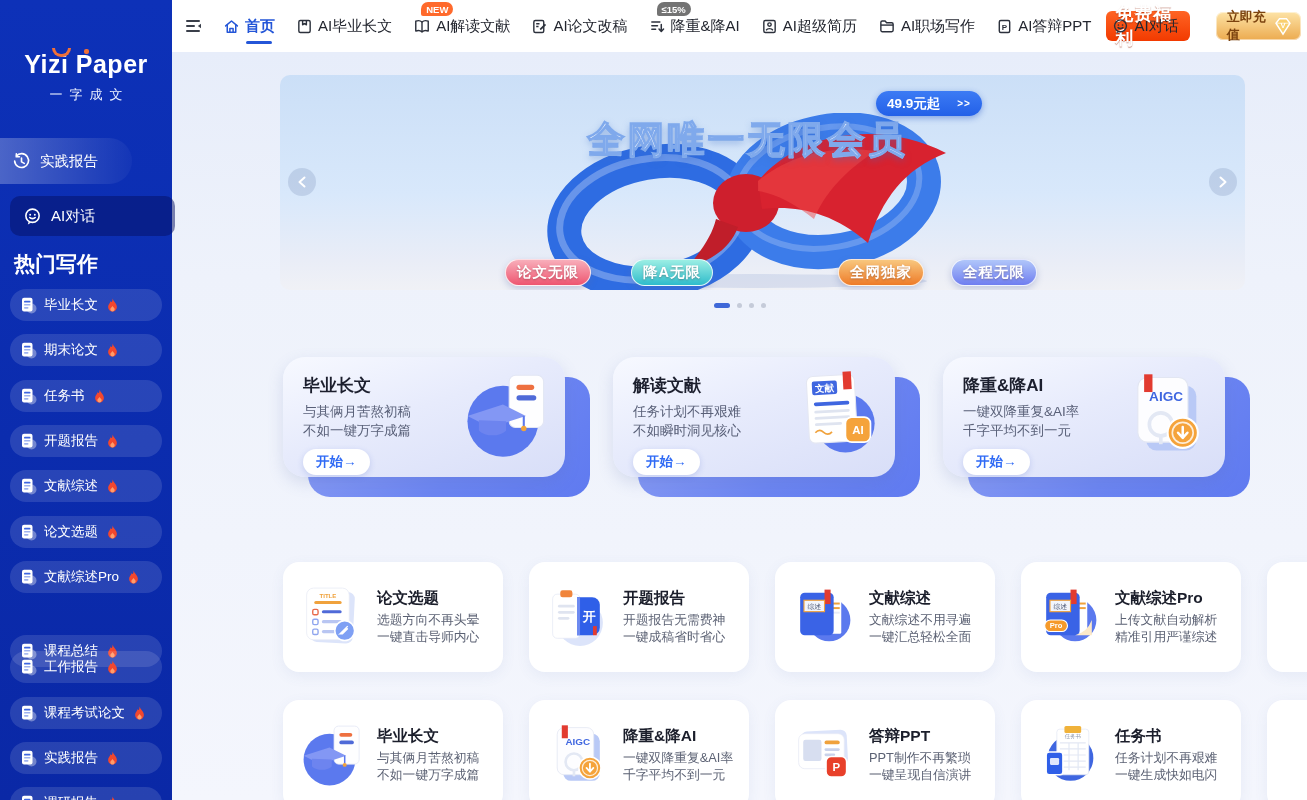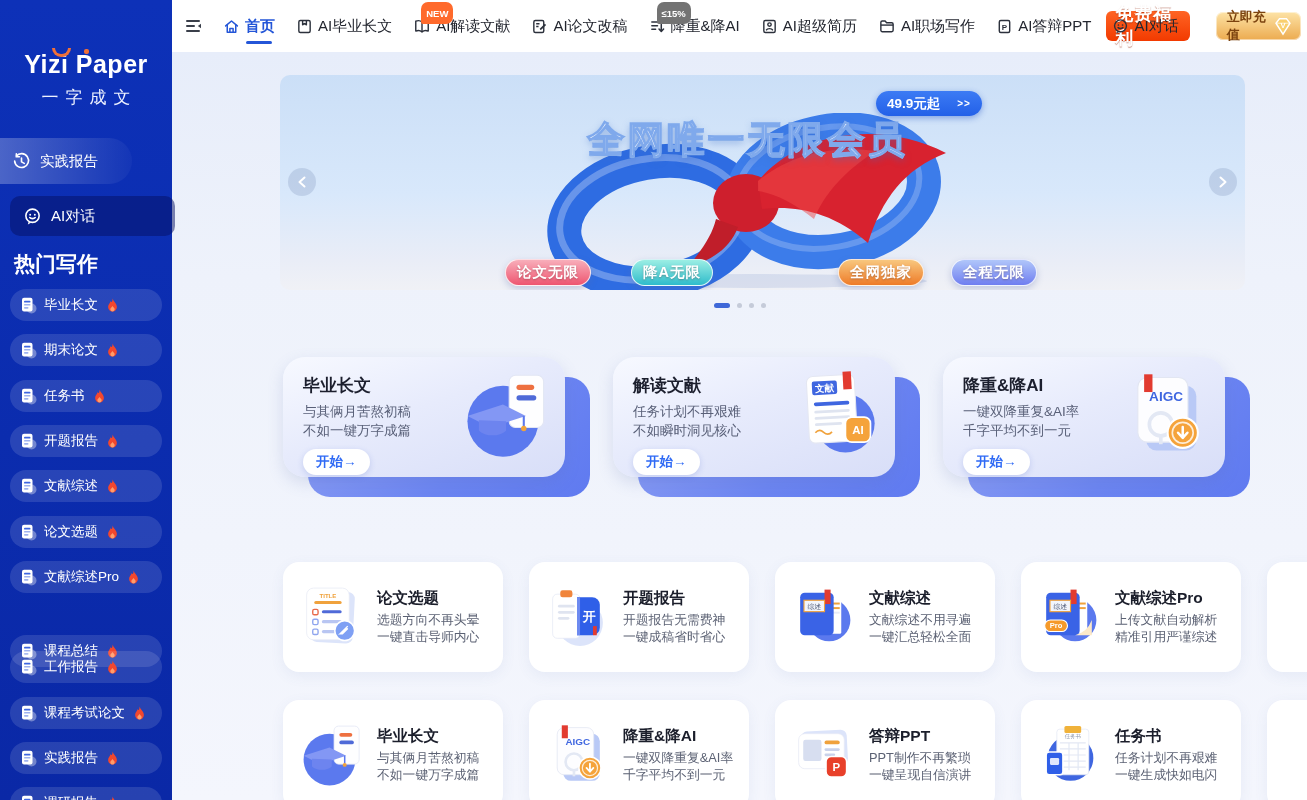--- a/index.html
+++ b/index.html
@@ -7,21 +7,21 @@
        font-family:"Liberation Sans","DejaVu Sans",sans-serif;-webkit-font-smoothing:antialiased;}
   svg{display:block;}
 
   
   .sidebar{position:absolute;left:0;top:0;width:172px;height:800px;z-index:6;
            background:linear-gradient(180deg,#0d31b8 0%,#0b2cae 55%,#0a28a6 100%);color:#fff;}
   .logo{position:relative;margin-top:50px;text-align:center;font-size:25px;font-weight:bold;letter-spacing:.5px;}
   .logo .smile{position:absolute;left:52px;top:-2px;width:13px;height:6px;border:3px solid #f07038;border-top:none;
                border-radius:0 0 12px 12px;}
   .logo .dot{position:absolute;left:84px;top:-1px;width:5px;height:5px;border-radius:2px;background:#f07038;}
-  .slogan{margin-top:7px;text-align:center;font-size:17px;letter-spacing:7px;padding-left:7px;color:#eef2ff;}
+  .slogan{margin-top:7px;text-align:center;font-size:13px;letter-spacing:7px;padding-left:7px;color:#eef2ff;}
   .history-pill{position:absolute;left:0;top:138px;width:120px;height:46px;border-radius:0 24px 24px 0;
                 background:linear-gradient(90deg,rgba(255,255,255,.26),rgba(255,255,255,.03));
                 display:flex;align-items:center;gap:9px;padding-left:12px;cursor:pointer;}
   .history-pill .txt{font-size:14.5px;line-height:1.15;width:62px;}
   .aichat-pill{position:absolute;left:10px;top:196px;width:152px;height:40px;border-radius:10px;
                background:rgba(4,16,100,.5);display:flex;align-items:center;gap:9px;padding-left:13px;
                font-size:15px;cursor:pointer;}
   .hot-title{position:absolute;left:14px;top:250px;font-size:21px;font-weight:bold;}
   .side-item{position:absolute;left:10px;width:152px;height:32px;border-radius:16px;box-sizing:border-box;
              background:rgba(255,255,255,.12);display:flex;align-items:center;gap:7px;padding:0 9px;
@@ -30,21 +30,21 @@
 
   
   .topnav{position:absolute;left:172px;top:0;width:1135px;height:52px;background:#fff;z-index:5;
           display:flex;align-items:center;gap:21px;padding-left:14px;box-sizing:border-box;}
   .burger{flex:none;cursor:pointer;}
   .nav-item{position:relative;height:52px;display:flex;align-items:center;gap:5px;font-size:15px;
             color:#23262f;cursor:pointer;flex:none;}
   .nav-item.active{color:#2456d8;font-weight:bold;}
   .nav-item.active::after{content:'';position:absolute;left:23px;bottom:8px;width:26px;height:3px;
             border-radius:2px;background:#2456d8;}
-  .nav-badge{position:absolute;top:2px;left:8px;height:22px;padding:0 5px;border-radius:7px 7px 7px 2px;
+  .nav-badge{position:absolute;top:2px;left:8px;height:14px;padding:0 5px;border-radius:7px 7px 7px 2px;
             color:#fff;font-size:9.5px;font-weight:bold;display:flex;align-items:center;}
   .nav-right{margin-left:auto;display:flex;align-items:center;gap:26px;padding-right:6px;}
   .btn-free{height:30px;padding:0 9px;border-radius:6px;cursor:pointer;
             background:linear-gradient(180deg,#ff6424,#f23a00);color:#fff;font-size:18px;font-weight:bold;
             letter-spacing:1px;display:flex;align-items:center;text-shadow:0 1px 1px rgba(140,30,0,.5);}
   .btn-recharge{height:28px;padding:0 8px 0 11px;border-radius:7px;cursor:pointer;
             background:linear-gradient(180deg,#fde3a6,#ecab50);color:#7c430f;font-size:13px;font-weight:bold;
             display:flex;align-items:center;gap:5px;box-shadow:inset 0 0 0 1px rgba(255,255,255,.5);}
 
   

